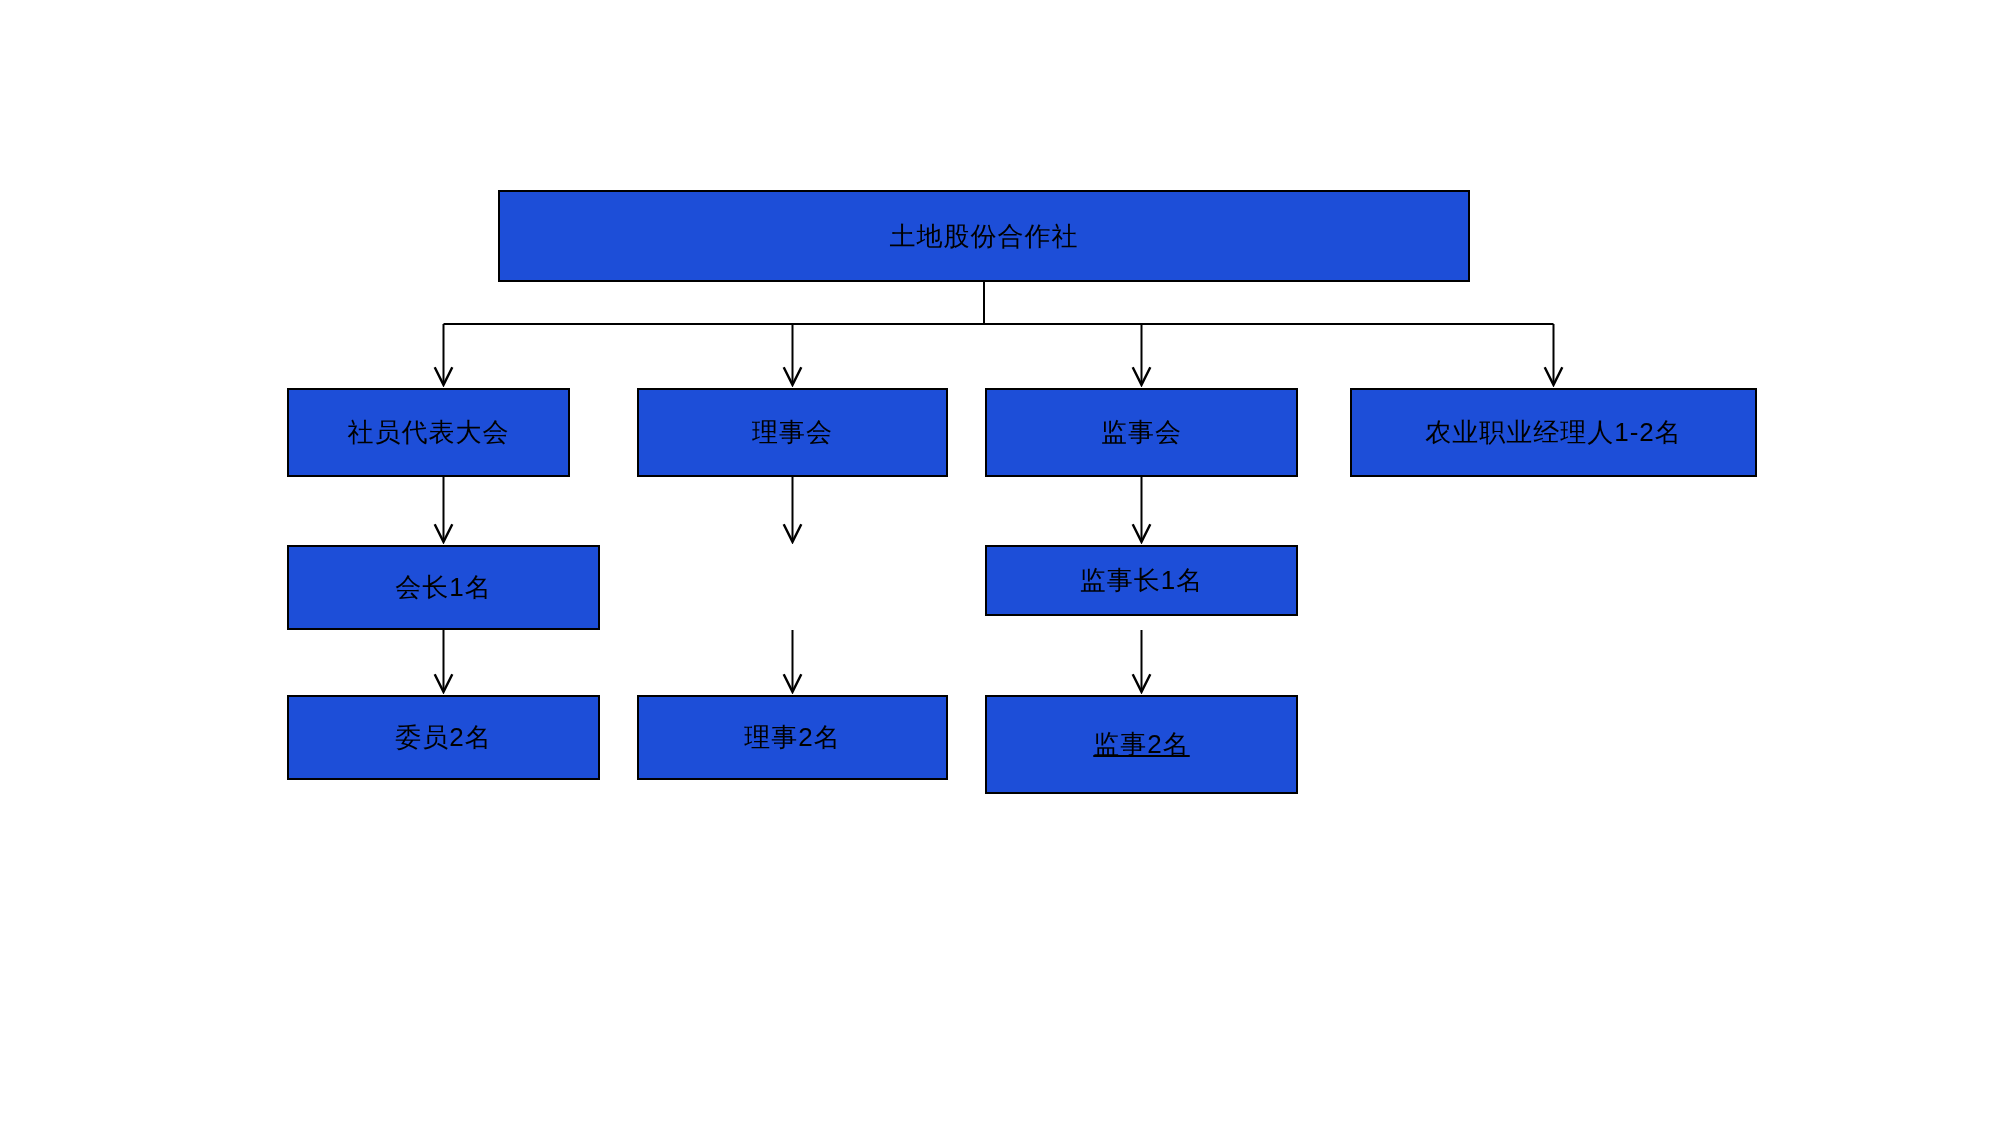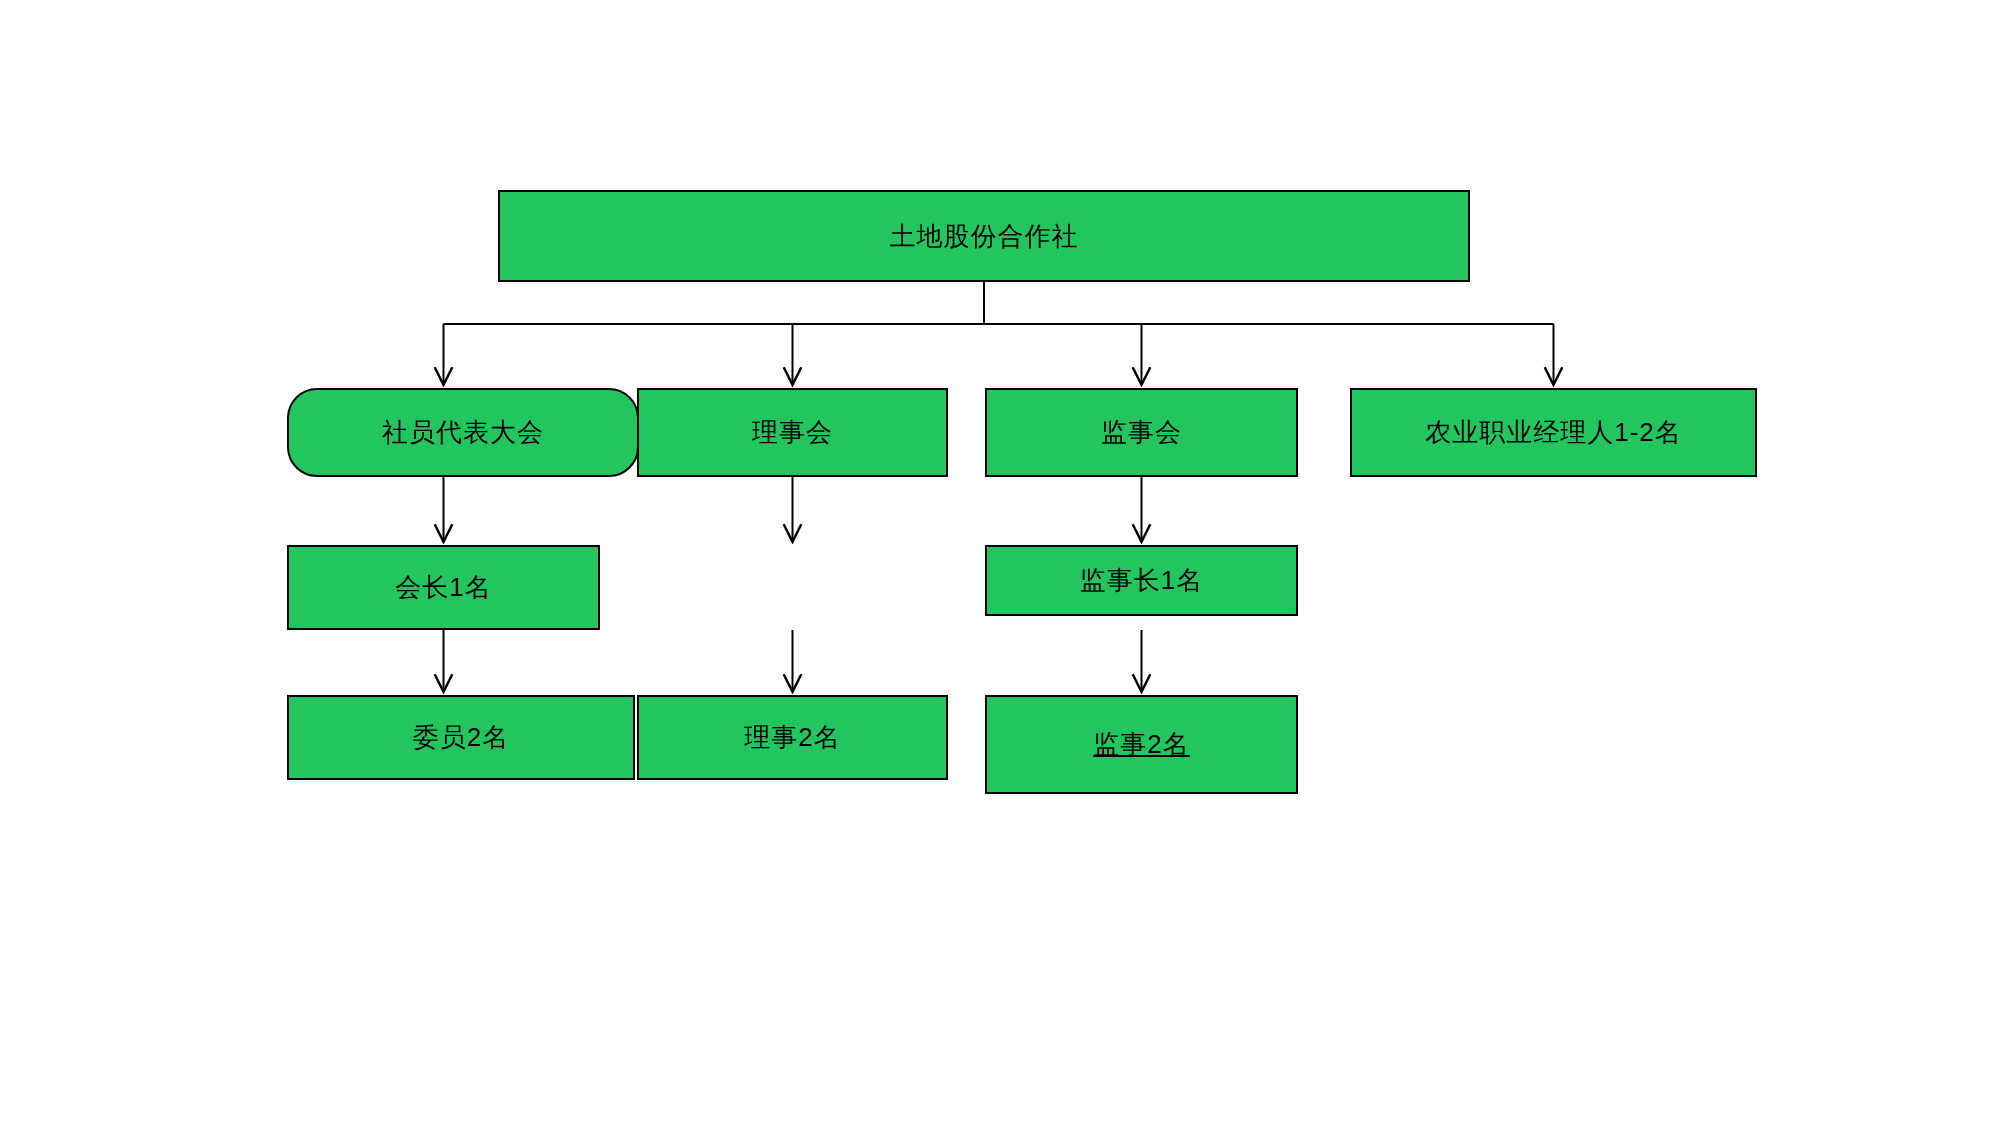--- a/index.html
+++ b/index.html
@@ -19,42 +19,42 @@
     position: absolute;
     left: 0;
     top: 0;
     width: 2000px;
     height: 1125px;
   }
   .node {
     position: absolute;
     box-sizing: border-box;
     border: 2px solid #000000;
-    background: #22c55e;
+    background: #1d4ed8;
     display: flex;
     align-items: center;
     justify-content: center;
     font-size: 26px;
     color: #000000;
     letter-spacing: 1px;
     white-space: nowrap;
   }
   
   .node-root            { left: 498px;  top: 190px; width: 972px; height: 92px; }
   
-  .node-assembly        { left: 287px;  top: 388px; width: 352px; height: 89px; border-radius: 30px; }
+  .node-assembly        { left: 287px;  top: 388px; width: 283px; height: 89px; }
   .node-council         { left: 637px;  top: 388px; width: 311px; height: 89px; }
   .node-supervisory     { left: 985px;  top: 388px; width: 313px; height: 89px; }
   .node-manager         { left: 1350px; top: 388px; width: 407px; height: 89px; }
   
   .node-president       { left: 287px;  top: 545px; width: 313px; height: 85px; text-align: right; }
   .node-council-chair   { left: 637px;  top: 545px; width: 311px; height: 85px; }
   .node-supervisory-chair { left: 985px; top: 545px; width: 313px; height: 71px; }
   
-  .node-committee       { left: 287px;  top: 695px; width: 348px; height: 85px; }
+  .node-committee       { left: 287px;  top: 695px; width: 313px; height: 85px; }
   .node-council-members { left: 637px;  top: 695px; width: 311px; height: 85px; }
   .node-supervisors     { left: 985px;  top: 695px; width: 313px; height: 99px; text-decoration: underline; }
 </style>
 </head>
 <body>
 
 <div class="canvas">
 
   <svg class="connectors" viewBox="0 0 2000 1125" xmlns="http://www.w3.org/2000/svg">
     <defs>

